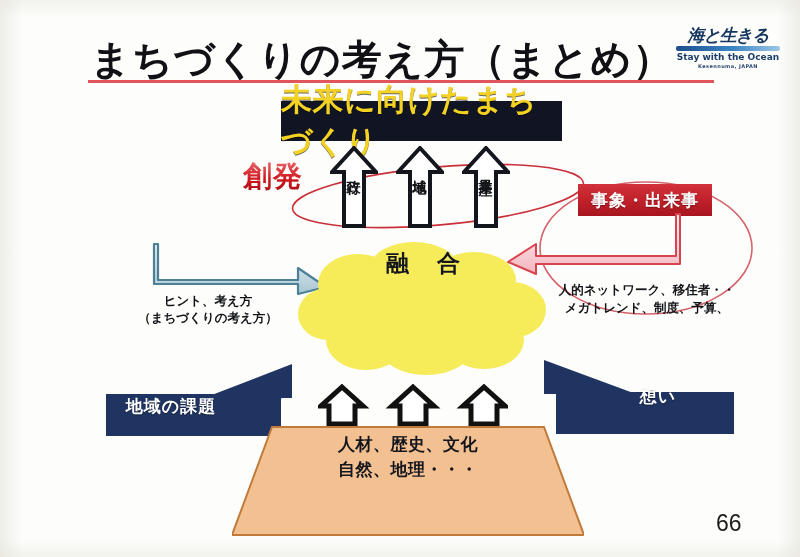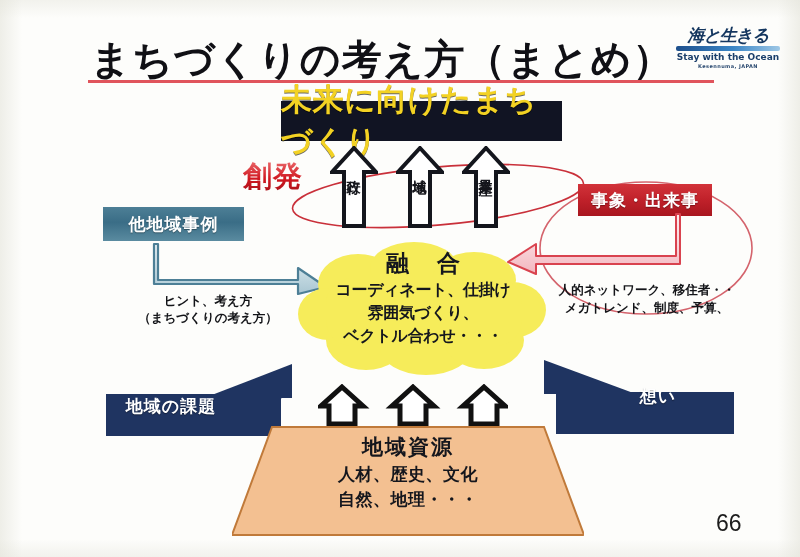--- a/index.html
+++ b/index.html
@@ -388,23 +388,20 @@
 
   <div class="pillar" id="pillar-3">
     <svg class="glyph" viewBox="0 0 48 82">
       <polygon points="24,2 46,26 34,26 34,80 14,80 14,26 2,26" fill="#ffffff" stroke="#14161d" stroke-width="4" stroke-linejoin="miter"></polygon>
     </svg>
     <div class="plabel-wrap">
       <span class="vtext">産業界</span>
     </div>
   </div>
 
-  <div id="other-cases-box">
-    <span id="other-cases-label">他地域事例</span>
-  </div>
 
   <svg id="left-elbow" viewBox="0 0 178 56">
     <defs>
       <linearGradient id="tealGrad" x1="0" y1="0" x2="0" y2="1">
         <stop offset="0%" stop-color="#e9f2f5"></stop>
         <stop offset="45%" stop-color="#cfe1e8"></stop>
         <stop offset="100%" stop-color="#a9c6d2"></stop>
       </linearGradient>
     </defs>
     <path d="M6,4 L6,40 L146,40 L146,28 L174,47 L146,54 L146,44 L2,44 L2,4 Z" fill="url(#tealGrad)" stroke="#4d7f96" stroke-width="2.2" stroke-linejoin="round"></path>
@@ -460,40 +457,34 @@
       <ellipse cx="216" cy="70" rx="34" ry="28"></ellipse>
       <ellipse cx="32" cy="74" rx="30" ry="26"></ellipse>
       <ellipse cx="70" cy="100" rx="40" ry="30"></ellipse>
       <ellipse cx="130" cy="108" rx="46" ry="27"></ellipse>
       <ellipse cx="188" cy="100" rx="40" ry="29"></ellipse>
       <rect x="30" y="38" width="196" height="68" rx="26"></rect>
     </g>
   </svg>
   <div id="cloud-text">
     <div id="cloud-title">融 合</div>
-    <div id="cloud-body">
-      <div>コーディネート、仕掛け</div>
-      <div>雰囲気づくり、</div>
-      <div>ベクトル合わせ・・・</div>
-    </div>
   </div>
 
   <svg id="small-arrows" viewBox="0 0 190 44">
     <g fill="#ffffff" stroke="#111111" stroke-width="5" stroke-linejoin="miter">
       <polygon points="24,3 45,22 37,22 37,40 11,40 11,22 3,22"></polygon>
       <polygon points="95,3 116,22 108,22 108,40 82,40 82,22 74,22"></polygon>
       <polygon points="166,3 187,22 179,22 179,40 153,40 153,22 145,22"></polygon>
     </g>
   </svg>
 
   <svg id="resource-base" viewBox="0 0 352 112">
     <polygon points="40,2 312,2 352,110 0,110" fill="#f3c091" stroke="#c07a3a" stroke-width="2"></polygon>
   </svg>
   <div id="resource-text">
-    <div id="resource-title">地域資源</div>
     <div id="resource-body">
       <div>人材、歴史、文化</div>
       <div>自然、地理・・・</div>
     </div>
   </div>
 
   <div id="page-number">66</div>
 </div>
 
 </body></html>

